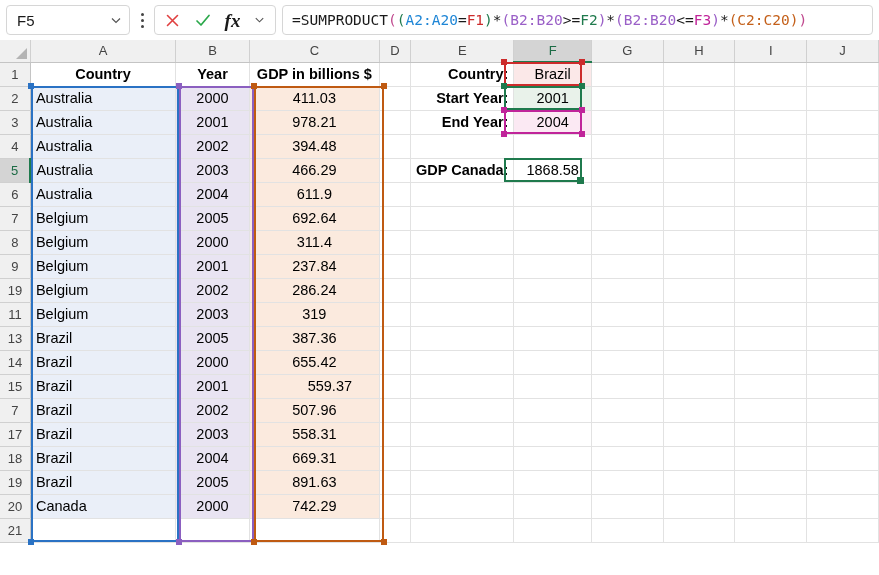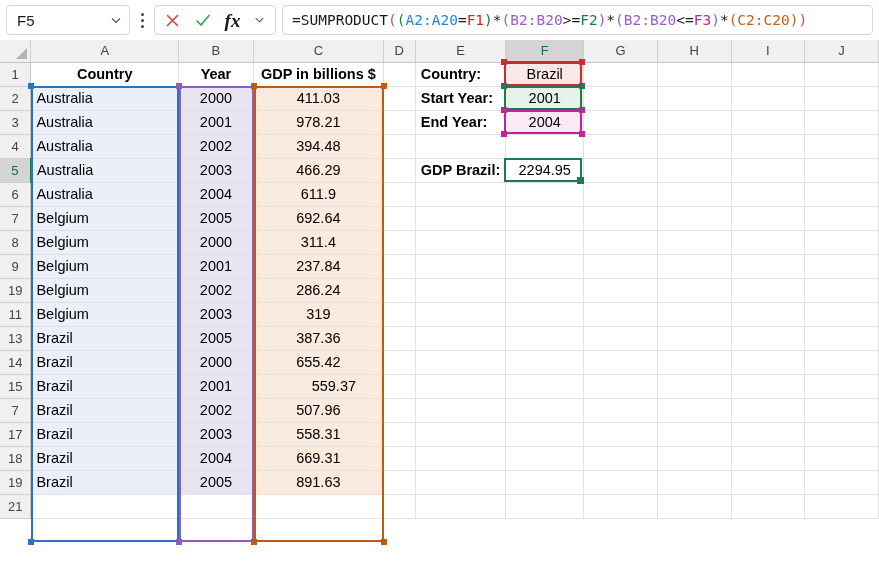--- a/index.html
+++ b/index.html
@@ -123,21 +123,21 @@
     border-bottom: 1px solid #e2e2e2;
     font-size: 14.5px;
     color: #000;
     padding: 0 5px;
     vertical-align: middle;
     white-space: nowrap;
     overflow: hidden;
   }
   .ta-left { text-align: left; }
   .ta-center { text-align: center; }
-  .ta-right { text-align: left; }
+  .ta-right { text-align: right; }
   .bold { font-weight: bold; }
 
   .fill-a { background: #eaeff8; }
   .fill-b { background: #e9e4f2; }
   .fill-c { background: #fbeade; }
 
   
   #overlay { position:absolute; left:0; top:0; width:879px; height:535px; pointer-events:none; }
   .rng { position:absolute; box-sizing:border-box; }
   .handle { position:absolute; width:6px; height:6px; }
@@ -260,22 +260,22 @@
           <td class="cell" style="width: 74px;"></td>
           <td class="cell" style="width: 74px;"></td>
           <td class="cell" style="width: 74px;"></td>
         </tr>
         <tr>
           <td class="rowhead active-row">5</td>
           <td class="cell fill-a ta-left" style="width: 148px;">Australia</td>
           <td class="cell fill-b ta-center" style="width: 75px;">2003</td>
           <td class="cell fill-c ta-center" style="width: 130px;">466.29</td>
           <td class="cell" style="width: 32px;"></td>
-          <td class="cell bold ta-right" style="width: 88px;">GDP Brazil:</td>
-          <td class="cell ta-center" style="width: 78px;">2294.95</td>
+          <td class="cell bold ta-right" style="width: 88px;">GDP Canada:</td>
+          <td class="cell ta-center" style="width: 78px;">1868.58</td>
           <td class="cell" style="width: 74px;"></td>
           <td class="cell" style="width: 74px;"></td>
           <td class="cell" style="width: 74px;"></td>
           <td class="cell" style="width: 74px;"></td>
         </tr>
         <tr>
           <td class="rowhead">6</td>
           <td class="cell fill-a ta-left" style="width: 148px;">Australia</td>
           <td class="cell fill-b ta-center" style="width: 75px;">2004</td>
           <td class="cell fill-c ta-center" style="width: 130px;">611.9</td>
@@ -428,20 +428,33 @@
           <td class="cell" style="width: 74px;"></td>
           <td class="cell" style="width: 74px;"></td>
           <td class="cell" style="width: 74px;"></td>
           <td class="cell" style="width: 74px;"></td>
         </tr>
         <tr>
           <td class="rowhead">19</td>
           <td class="cell fill-a ta-left" style="width: 148px;">Brazil</td>
           <td class="cell fill-b ta-center" style="width: 75px;">2005</td>
           <td class="cell fill-c ta-center" style="width: 130px;">891.63</td>
+          <td class="cell" style="width: 32px;"></td>
+          <td class="cell" style="width: 88px;"></td>
+          <td class="cell" style="width: 78px;"></td>
+          <td class="cell" style="width: 74px;"></td>
+          <td class="cell" style="width: 74px;"></td>
+          <td class="cell" style="width: 74px;"></td>
+          <td class="cell" style="width: 74px;"></td>
+        </tr>
+        <tr>
+          <td class="rowhead">20</td>
+          <td class="cell fill-a ta-left" style="width: 148px;">Canada</td>
+          <td class="cell fill-b ta-center" style="width: 75px;">2000</td>
+          <td class="cell fill-c ta-center" style="width: 130px;">742.29</td>
           <td class="cell" style="width: 32px;"></td>
           <td class="cell" style="width: 88px;"></td>
           <td class="cell" style="width: 78px;"></td>
           <td class="cell" style="width: 74px;"></td>
           <td class="cell" style="width: 74px;"></td>
           <td class="cell" style="width: 74px;"></td>
           <td class="cell" style="width: 74px;"></td>
         </tr>
         <tr>
           <td class="rowhead">21</td>

